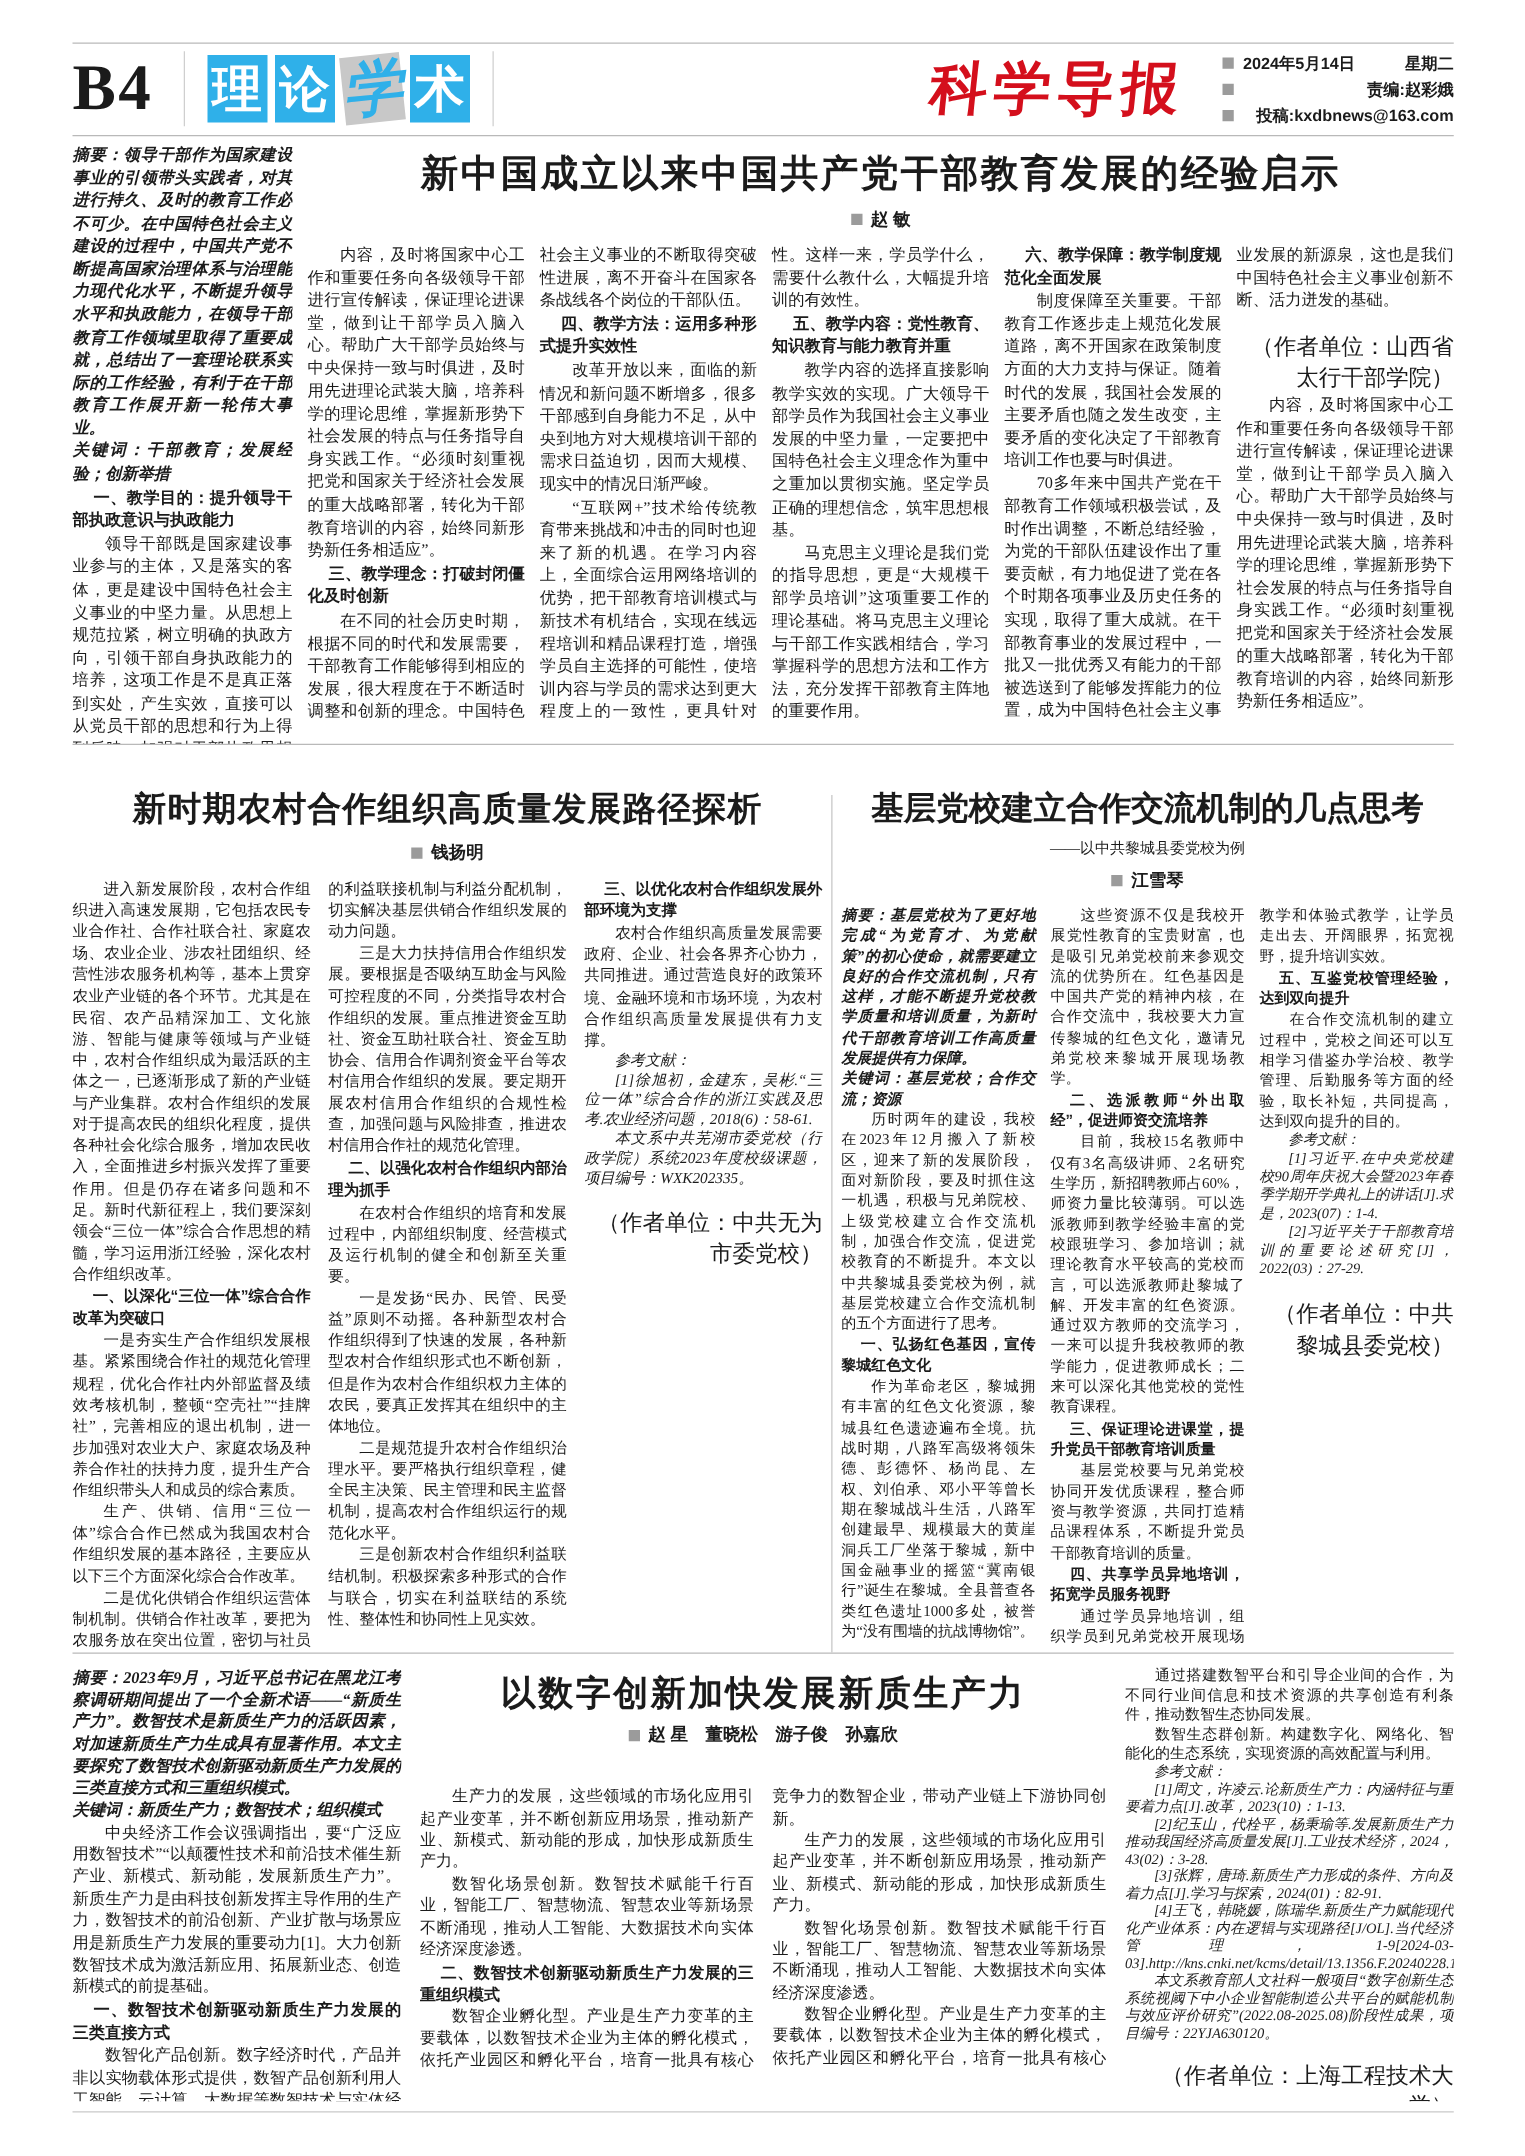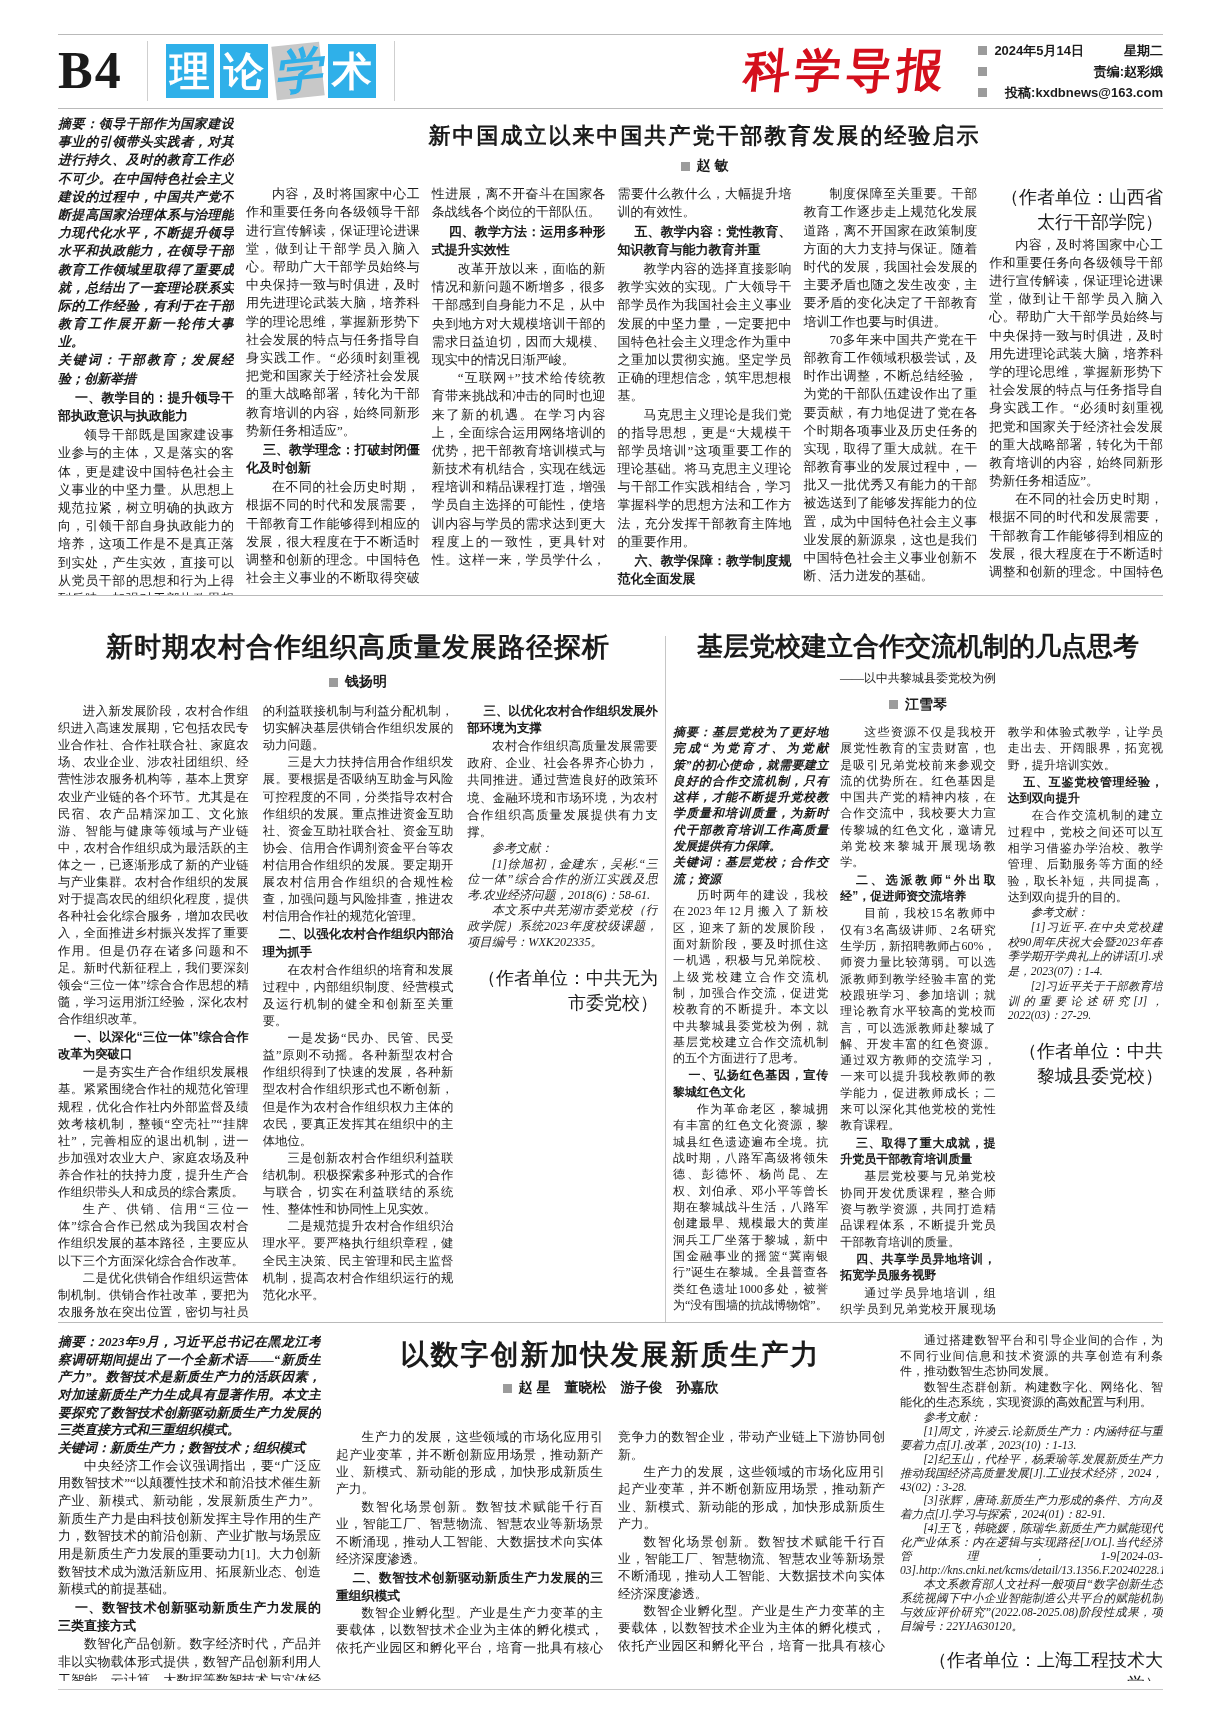--- a/index.html
+++ b/index.html
@@ -37,21 +37,21 @@
   .b-h{font-family:"Liberation Sans",sans-serif;font-weight:700;text-indent:1.3em;
         margin:1px 0;}
   .b-abs,.b-kw{font-weight:700;font-style:italic;}
   .b-ref{font-style:italic;font-size:12.2px;line-height:1.28;text-indent:2em;}
   .b-sig{text-align:right;font-weight:400;font-family:"Liberation Sans",sans-serif;
         font-size:18px;margin-top:16px;}
   
   .art-top{height:486px;padding-top:6px;display:flex;gap:12px;box-sizing:border-box;}
   .art-top .c1{width:176px;height:100%;}
   .art-top .main{flex:1;display:flex;flex-direction:column;min-width:0;}
-  .art-top .t-title{font-size:22px;letter-spacing:2px;margin-top:8px;}
+  .art-top .t-title{font-size:30px;letter-spacing:2px;margin-top:8px;}
   .art-top .byline{margin:9px 0 10px;}
   .art-top .body{flex:1;column-count:5;column-gap:12px;column-fill:auto;min-height:0;}
   
   .mid{height:726px;display:flex;padding-top:36px;box-sizing:border-box;justify-content:flex-end;}
   .mid-left{width:600px;display:flex;flex-direction:column;min-width:0;}
   .mid-div{width:1px;background:#c6c6c6;margin:4px 7px 0 7px;}
   .mid-right{flex:1;display:flex;flex-direction:column;min-width:0;}
   .mid-left .t-title{font-size:27px;letter-spacing:1px;}
   .mid-left .byline{margin:10px 0 12px;}
   .mid-left .body{flex:1;column-count:3;column-gap:14px;column-fill:auto;min-height:0;
@@ -157,22 +157,22 @@
       <div class="body">
           <div class="b b-p">进入新发展阶段，农村合作组织进入高速发展期，它包括农民专业合作社、合作社联合社、家庭农场、农业企业、涉农社团组织、经营性涉农服务机构等，基本上贯穿农业产业链的各个环节。尤其是在民宿、农产品精深加工、文化旅游、智能与健康等领域与产业链中，农村合作组织成为最活跃的主体之一，已逐渐形成了新的产业链与产业集群。农村合作组织的发展对于提高农民的组织化程度，提供各种社会化综合服务，增加农民收入，全面推进乡村振兴发挥了重要作用。但是仍存在诸多问题和不足。新时代新征程上，我们要深刻领会“三位一体”综合合作思想的精髓，学习运用浙江经验，深化农村合作组织改革。</div>
           <div class="b b-h">一、以深化“三位一体”综合合作改革为突破口</div>
           <div class="b b-p">一是夯实生产合作组织发展根基。紧紧围绕合作社的规范化管理规程，优化合作社内外部监督及绩效考核机制，整顿“空壳社”“挂牌社”，完善相应的退出机制，进一步加强对农业大户、家庭农场及种养合作社的扶持力度，提升生产合作组织带头人和成员的综合素质。</div>
           <div class="b b-p">生产、供销、信用“三位一体”综合合作已然成为我国农村合作组织发展的基本路径，主要应从以下三个方面深化综合合作改革。</div>
           <div class="b b-p">二是优化供销合作组织运营体制机制。供销合作社改革，要把为农服务放在突出位置，密切与社员的利益联接机制与利益分配机制，切实解决基层供销合作组织发展的动力问题。</div>
           <div class="b b-p">三是大力扶持信用合作组织发展。要根据是否吸纳互助金与风险可控程度的不同，分类指导农村合作组织的发展。重点推进资金互助社、资金互助社联合社、资金互助协会、信用合作调剂资金平台等农村信用合作组织的发展。要定期开展农村信用合作组织的合规性检查，加强问题与风险排查，推进农村信用合作社的规范化管理。</div>
           <div class="b b-h">二、以强化农村合作组织内部治理为抓手</div>
           <div class="b b-p">在农村合作组织的培育和发展过程中，内部组织制度、经营模式及运行机制的健全和创新至关重要。</div>
           <div class="b b-p">一是发扬“民办、民管、民受益”原则不动摇。各种新型农村合作组织得到了快速的发展，各种新型农村合作组织形式也不断创新，但是作为农村合作组织权力主体的农民，要真正发挥其在组织中的主体地位。</div>
+          <div class="b b-p">二是规范提升农村合作组织治理水平。要严格执行组织章程，健全民主决策、民主管理和民主监督机制，提高农村合作组织运行的规范化水平。</div>
           <div class="b b-p">三是创新农村合作组织利益联结机制。积极探索多种形式的合作与联合，切实在利益联结的系统性、整体性和协同性上见实效。</div>
-          <div class="b b-p">二是规范提升农村合作组织治理水平。要严格执行组织章程，健全民主决策、民主管理和民主监督机制，提高农村合作组织运行的规范化水平。</div>
           <div class="b b-h">三、以优化农村合作组织发展外部环境为支撑</div>
           <div class="b b-p">农村合作组织高质量发展需要政府、企业、社会各界齐心协力，共同推进。通过营造良好的政策环境、金融环境和市场环境，为农村合作组织高质量发展提供有力支撑。</div>
           <div class="b b-ref">参考文献：</div>
           <div class="b b-ref">[1]徐旭初，金建东，吴彬.“三位一体”综合合作的浙江实践及思考.农业经济问题，2018(6)：58-61.</div>
           <div class="b b-ref">本文系中共芜湖市委党校（行政学院）系统2023年度校级课题，项目编号：WXK202335。</div>
           <div class="b b-sig">（作者单位：中共无为市委党校）</div>
         </div>
     </div>
 
     <div class="mid-div"></div>
@@ -186,21 +186,21 @@
       </div>
       <div class="body">
           <div class="b b-abs">摘要：基层党校为了更好地完成“为党育才、为党献策”的初心使命，就需要建立良好的合作交流机制，只有这样，才能不断提升党校教学质量和培训质量，为新时代干部教育培训工作高质量发展提供有力保障。</div>
           <div class="b b-kw">关键词：基层党校；合作交流；资源</div>
           <div class="b b-p">历时两年的建设，我校在2023年12月搬入了新校区，迎来了新的发展阶段，面对新阶段，要及时抓住这一机遇，积极与兄弟院校、上级党校建立合作交流机制，加强合作交流，促进党校教育的不断提升。本文以中共黎城县委党校为例，就基层党校建立合作交流机制的五个方面进行了思考。</div>
           <div class="b b-h">一、弘扬红色基因，宣传黎城红色文化</div>
           <div class="b b-p">作为革命老区，黎城拥有丰富的红色文化资源，黎城县红色遗迹遍布全境。抗战时期，八路军高级将领朱德、彭德怀、杨尚昆、左权、刘伯承、邓小平等曾长期在黎城战斗生活，八路军创建最早、规模最大的黄崖洞兵工厂坐落于黎城，新中国金融事业的摇篮“冀南银行”诞生在黎城。全县普查各类红色遗址1000多处，被誉为“没有围墙的抗战博物馆”。</div>
           <div class="b b-p">这些资源不仅是我校开展党性教育的宝贵财富，也是吸引兄弟党校前来参观交流的优势所在。红色基因是中国共产党的精神内核，在合作交流中，我校要大力宣传黎城的红色文化，邀请兄弟党校来黎城开展现场教学。</div>
           <div class="b b-h">二、选派教师“外出取经”，促进师资交流培养</div>
           <div class="b b-p">目前，我校15名教师中仅有3名高级讲师、2名研究生学历，新招聘教师占60%，师资力量比较薄弱。可以选派教师到教学经验丰富的党校跟班学习、参加培训；就理论教育水平较高的党校而言，可以选派教师赴黎城了解、开发丰富的红色资源。通过双方教师的交流学习，一来可以提升我校教师的教学能力，促进教师成长；二来可以深化其他党校的党性教育课程。</div>
-          <div class="b b-h">三、取得了重大成就，提升党员干部教育培训质量</div>
+          <div class="b b-h">三、保证理论进课堂，提升党员干部教育培训质量</div>
           <div class="b b-p">基层党校要与兄弟党校协同开发优质课程，整合师资与教学资源，共同打造精品课程体系，不断提升党员干部教育培训的质量。</div>
           <div class="b b-h">四、共享学员异地培训，拓宽学员服务视野</div>
           <div class="b b-p">通过学员异地培训，组织学员到兄弟党校开展现场教学和体验式教学，让学员走出去、开阔眼界，拓宽视野，提升培训实效。</div>
           <div class="b b-h">五、互鉴党校管理经验，达到双向提升</div>
           <div class="b b-p">在合作交流机制的建立过程中，党校之间还可以互相学习借鉴办学治校、教学管理、后勤服务等方面的经验，取长补短，共同提高，达到双向提升的目的。</div>
           <div class="b b-ref">参考文献：</div>
           <div class="b b-ref">[1]习近平.在中央党校建校90周年庆祝大会暨2023年春季学期开学典礼上的讲话[J].求是，2023(07)：1-4.</div>
           <div class="b b-ref">[2]习近平关于干部教育培训的重要论述研究[J]，2022(03)：27-29.</div>
           <div class="b b-sig">（作者单位：中共黎城县委党校）</div>
         </div>

